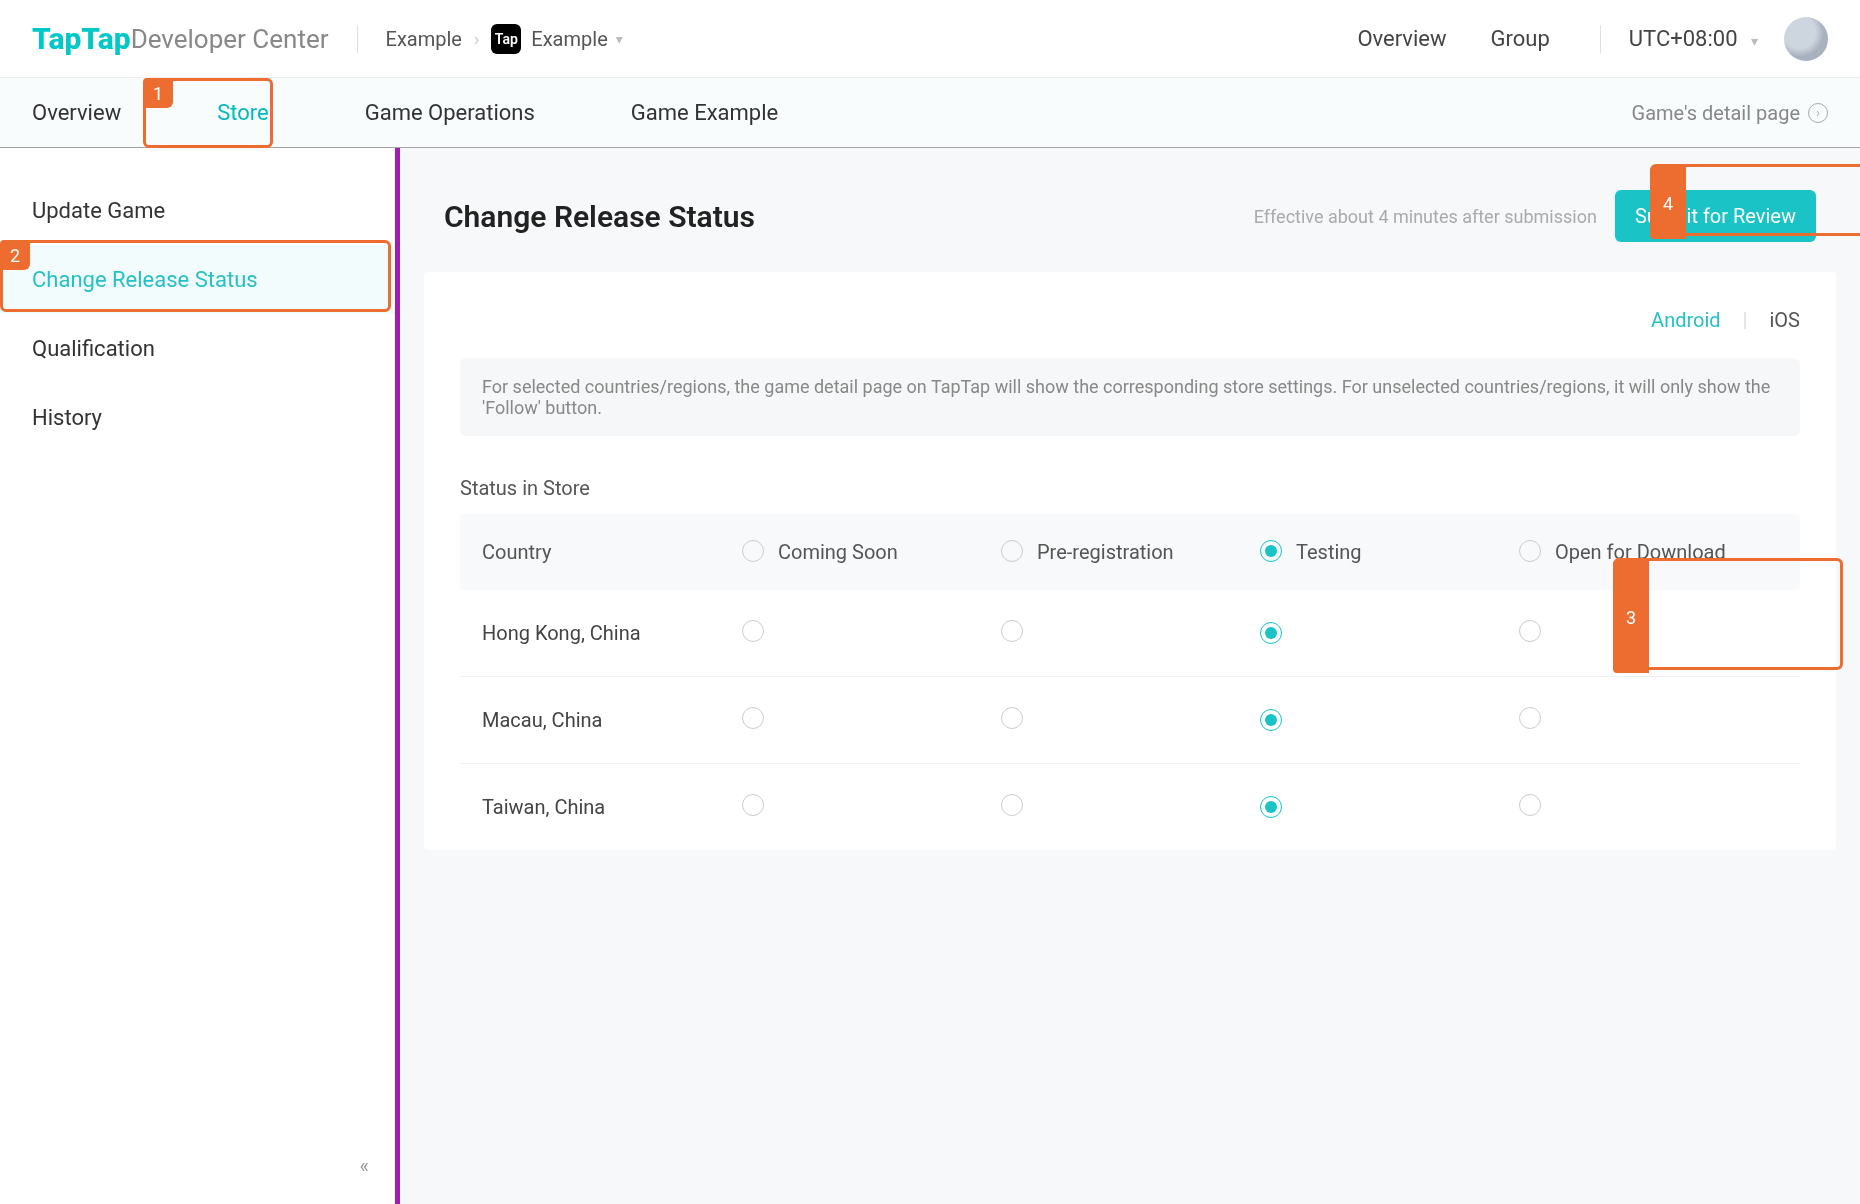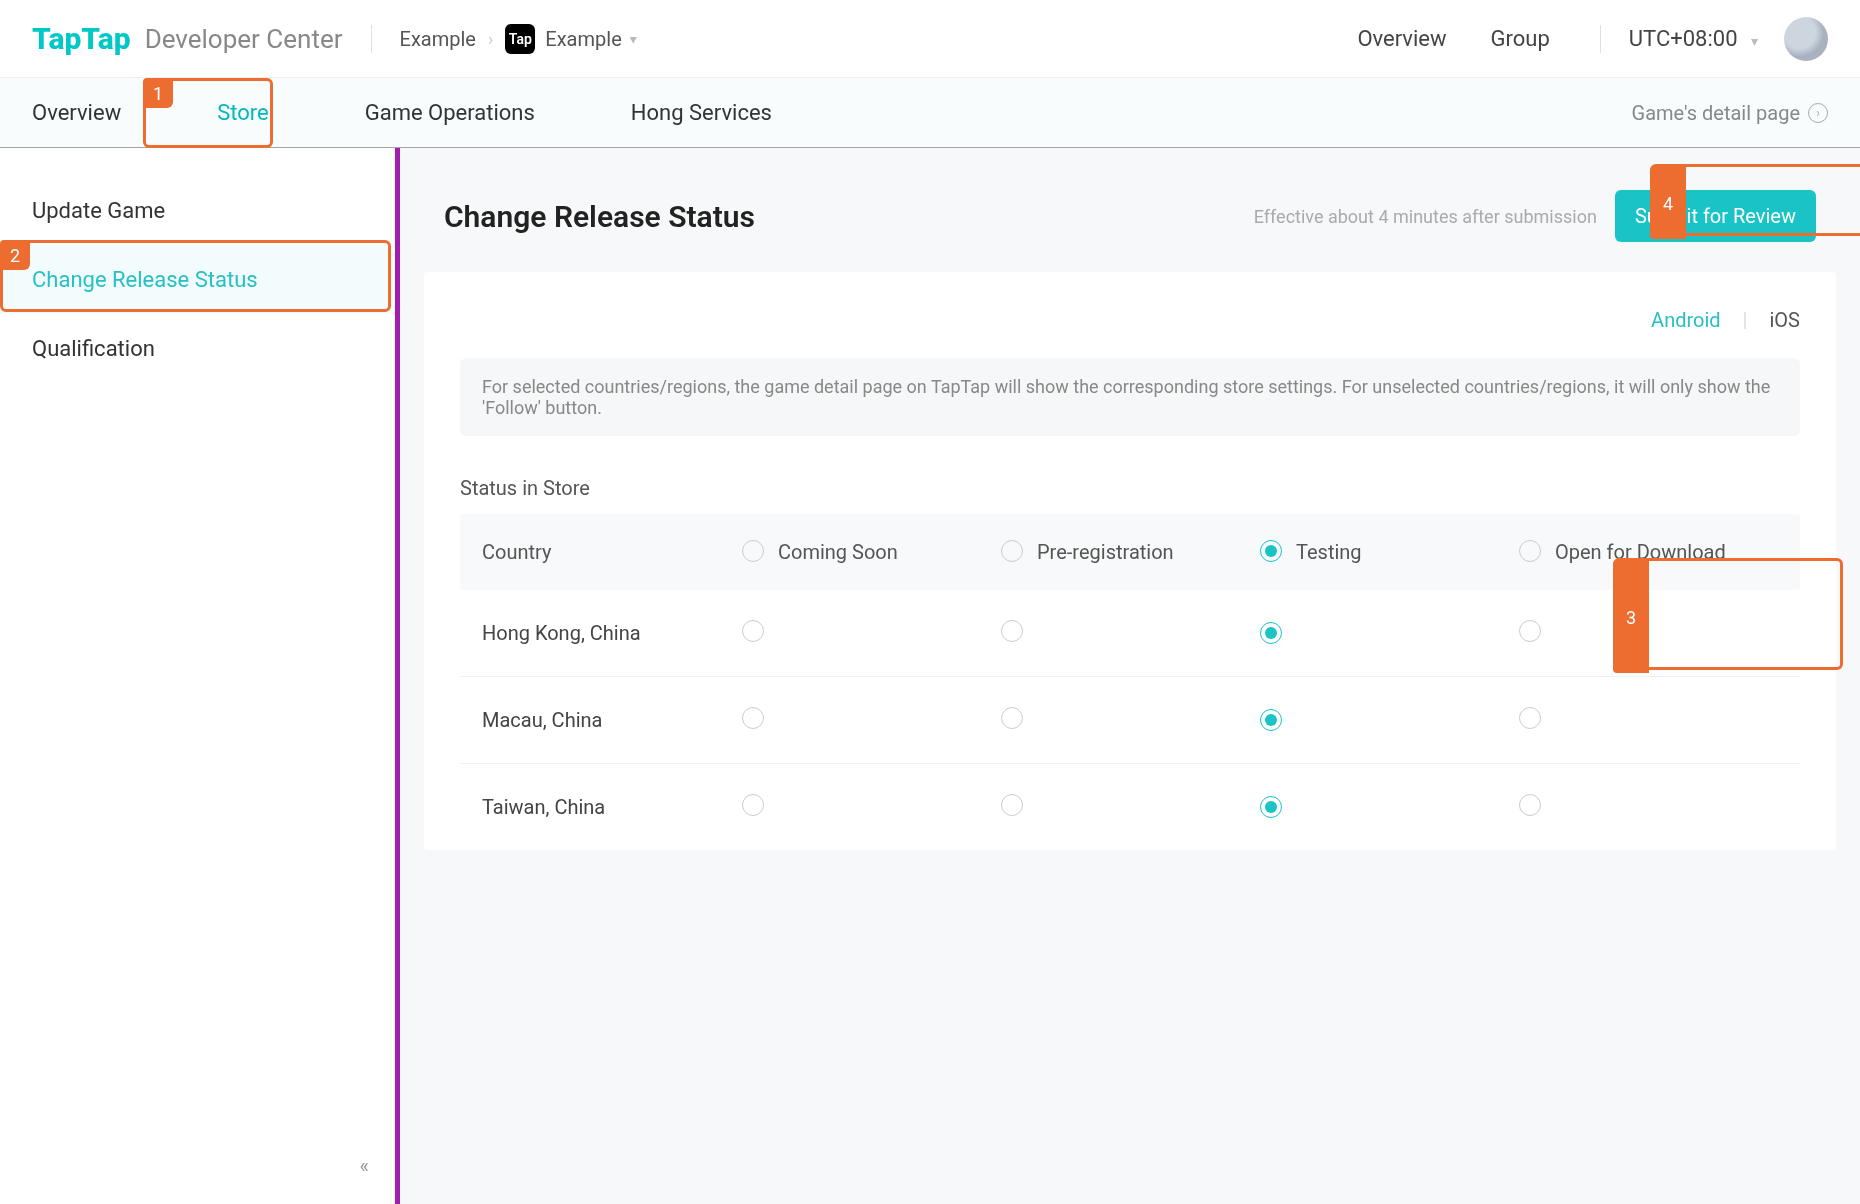--- a/index.html
+++ b/index.html
@@ -1,20 +1,20 @@
 <!DOCTYPE html>
 <html><head>
 <meta charset="utf-8">
 <style>
 * { margin:0; padding:0; box-sizing:border-box; font-family:-apple-system,BlinkMacSystemFont,"Segoe UI",Roboto,sans-serif; }
 body { background:#fff; color:#333; width:1860px; height:1204px; overflow:hidden; position:relative; }
 
 
 .hdr { display:flex; align-items:center; height:78px; padding:0 32px; border-bottom:1px solid #eee; }
-.logo-text { font-size:30px; font-weight:800; color:#00c8c8; margin-right:14px; }
+.logo-text { font-size:30px; font-weight:800; color:#00c8c8; margin-right:0; }
 .dev-center { font-size:26px; color:#888; }
 .vdiv { width:1px; height:28px; background:#e0e0e0; margin:0 28px; }
 .bc-item { font-size:20px; color:#555; }
 .bc-sep { color:#ccc; margin:0 12px; font-size:18px; }
 .bc-badge { display:inline-flex; align-items:center; justify-content:center; width:30px; height:30px; background:#000000; color:#fff; border-radius:6px; font-size:14px; font-weight:600; margin-right:10px; }
 .bc-caret { color:#bbb; margin-left:8px; font-size:14px; }
 .hdr-spacer { flex:1; }
 .hdr-link { font-size:22px; color:#444; margin:0 22px; }
 .tz { font-size:22px; color:#444; }
 .avatar { width:44px; height:44px; border-radius:50%; background:radial-gradient(circle at 35% 35%,#cdd5df 0 40%,#a8b2bf 60% 100%); margin-left:26px; }
@@ -89,33 +89,34 @@
   <span class="hdr-link">Group</span>
   <span class="vdiv"></span>
   <span class="tz"><span>UTC+08:00</span> <span class="bc-caret">▾</span></span>
   <div class="avatar"></div>
 </div>
 
 <div class="tabs">
   <span class="tab">Overview</span>
   <span class="tab active">Store</span>
   <span class="tab">Game Operations</span>
-  <span class="tab">Hong Services</span>
+  <span class="tab">Game Example</span>
   <span class="tabs-spacer"></span>
   <span class="detail-link">
     <span>Game's detail page</span>
     <span class="arrow-circ">›</span>
   </span>
 </div>
 
 <div class="body">
   <div class="sidebar">
     <div class="side-item">Update Game</div>
     <div class="side-item active">Change Release Status</div>
     <div class="side-item">Qualification</div>
+    <div class="side-item">History</div>
     <div class="collapse">«</div>
   </div>
 
   <div class="main">
     <div class="main-hdr">
       <div class="main-title">Change Release Status</div>
       <div class="main-hdr-spacer"></div>
       <div class="eff-text">Effective about 4 minutes after submission</div>
       <button class="submit-btn">Submit for Review</button>
     </div>

